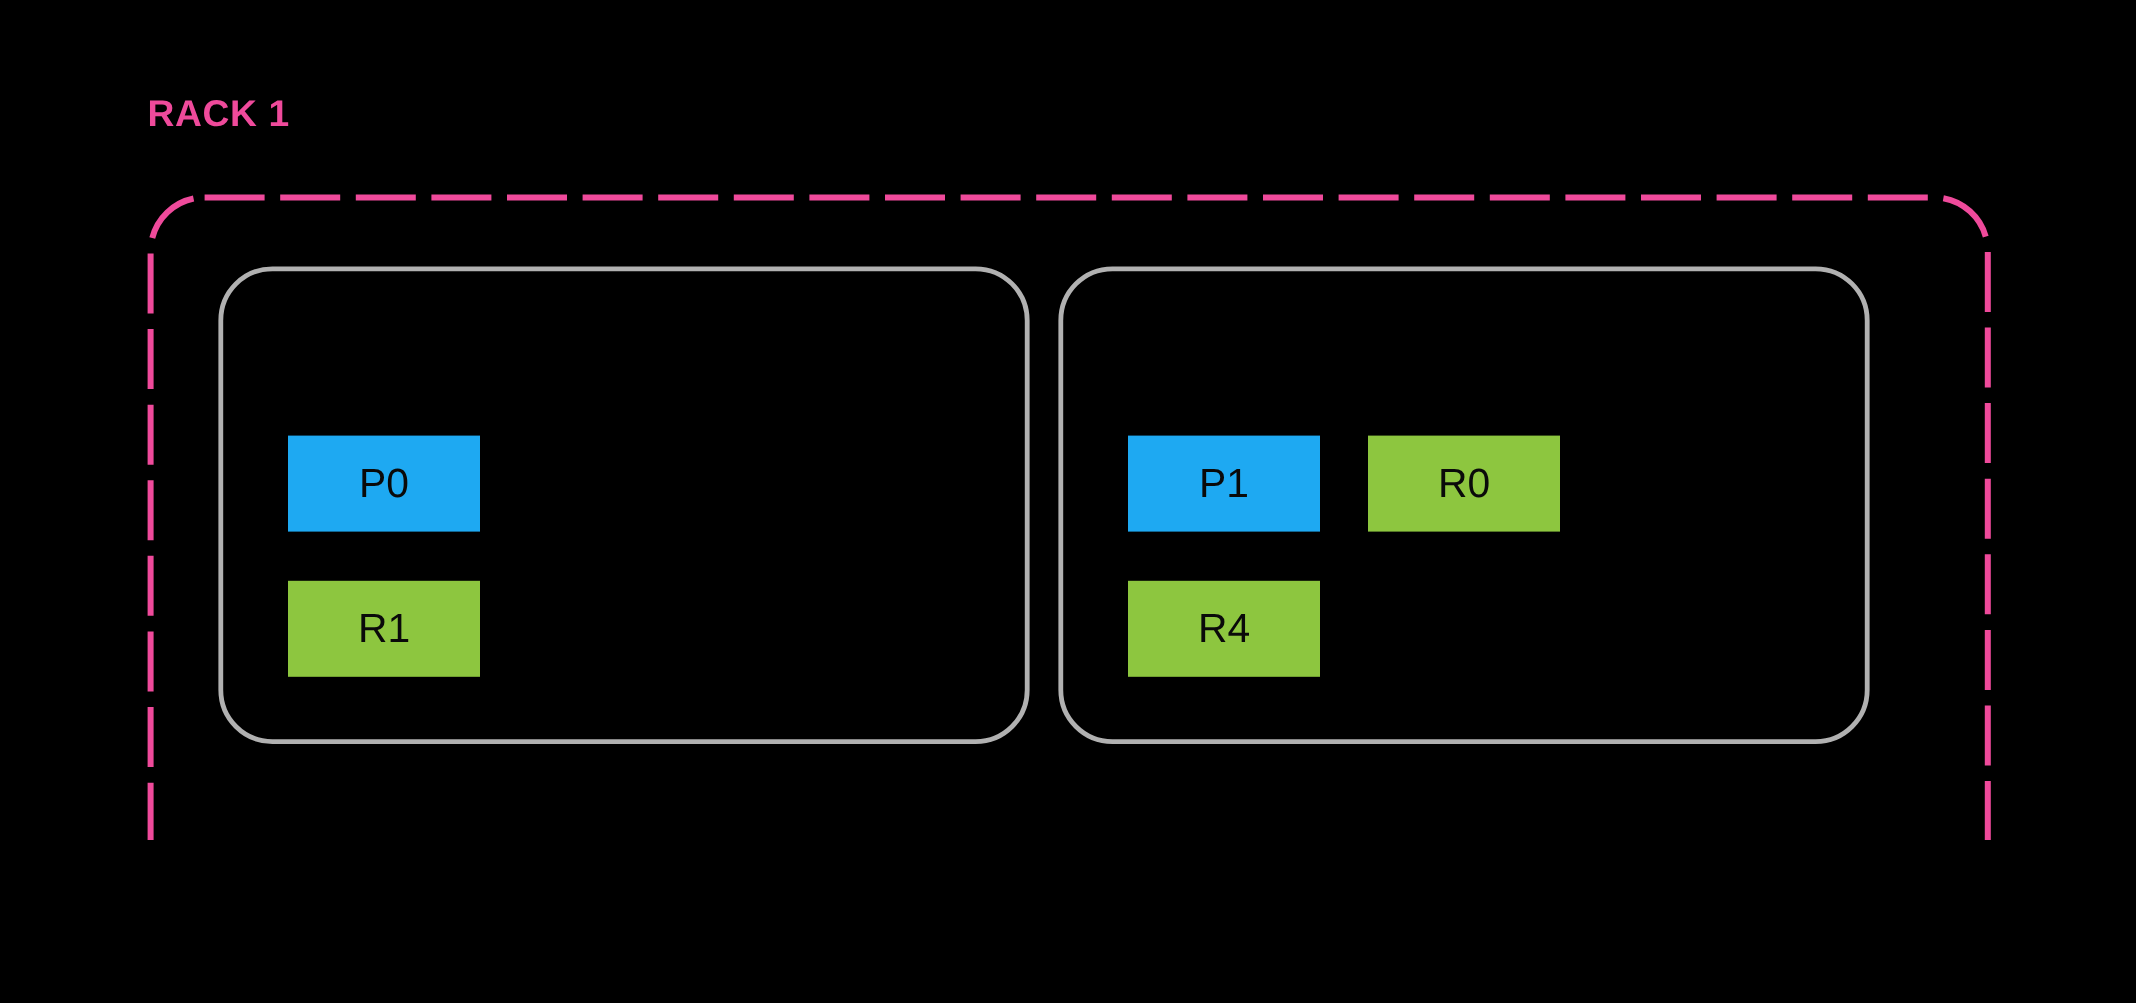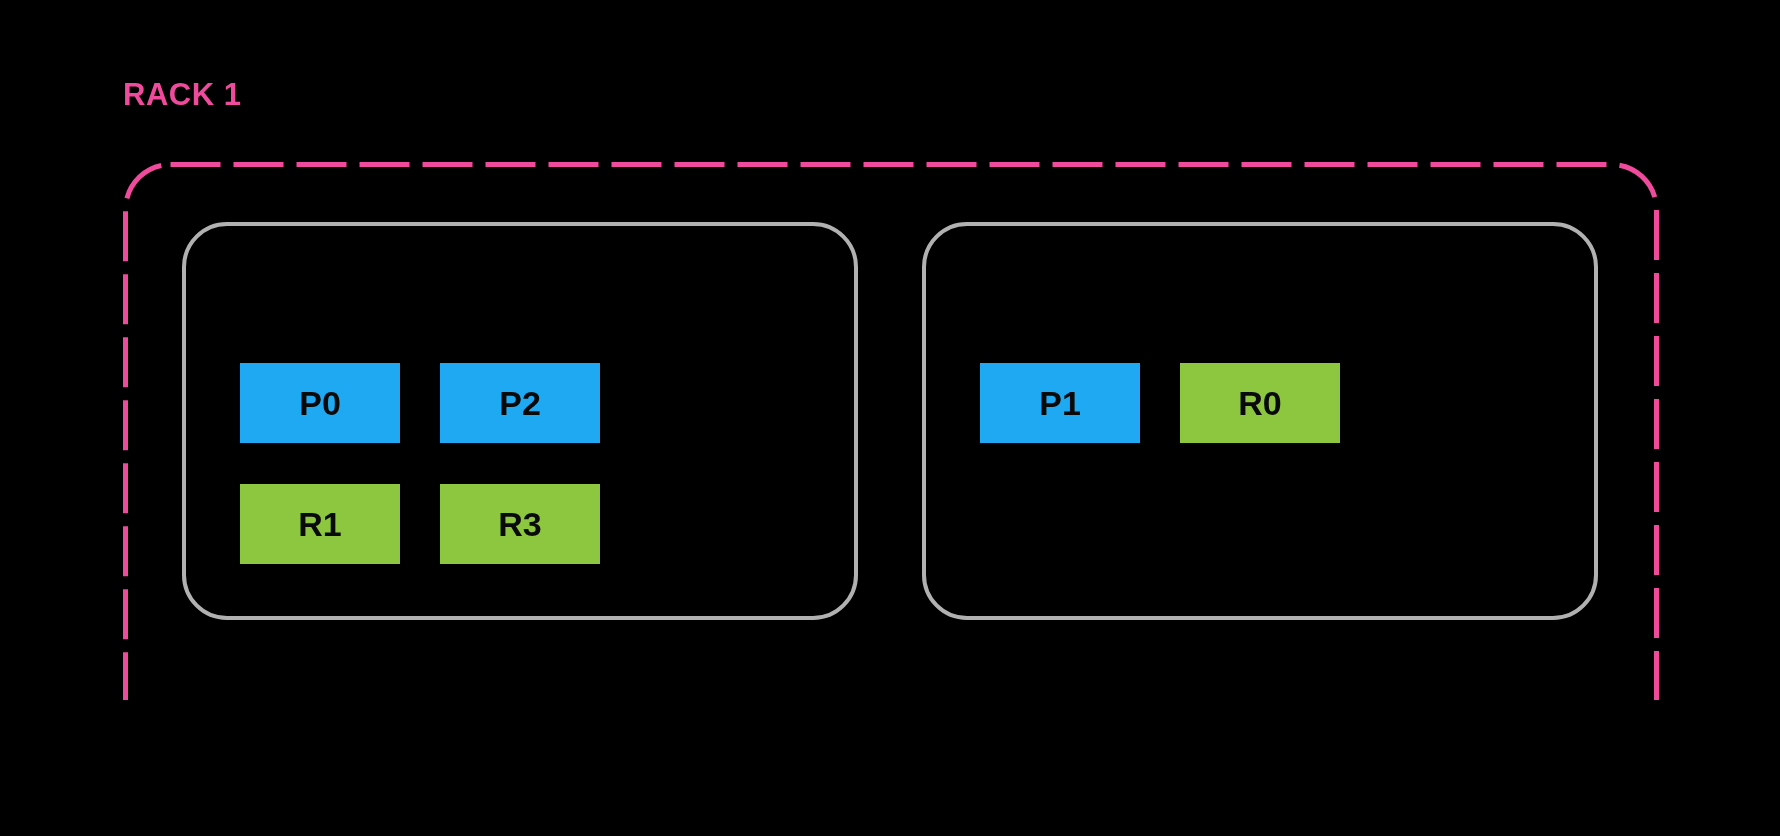--- a/index.html
+++ b/index.html
@@ -44,66 +44,65 @@
     position: absolute;
     top: 222px;
     width: 676px;
     height: 398px;
     border: 4px solid var(--gray, #b1b1b1);
     border-radius: 45px;
     box-sizing: border-box;
     background: transparent;
   }
   .host-a { left: 182px; }
-  .host-b { left: 922px; }
+  .host-b { left: 882px; }
   .row {
     position: absolute;
     left: 54px;
     display: flex;
     gap: 40px;
   }
   .row-1 { top: 137px; }
   .row-2 { top: 258px; }
   .box {
     width: 160px;
     height: 80px;
     display: flex;
     align-items: center;
     justify-content: center;
     font-size: 34px;
-    font-weight: 700;
+    font-weight: 400;
     color: var(--boxtext, #0a0a0a);
   }
   .box.primary { background: var(--blue, #1ea9f2); }
   .box.replica { background: var(--green, #8dc63f); }
 </style>
 </head>
 <body>
 
 <div class="stage">
 
   <div class="rack-label">RACK 1</div>
 
   <svg class="rack-border" viewBox="0 0 1780 836" aria-hidden="true">
     <rect x="125.5" y="164.5" width="1531" height="585" rx="45"></rect>
   </svg>
 
   <div class="host host-a">
     <div class="row row-1">
         <div class="box primary">P0</div>
-        <div class="box primary">P2</div>
       </div>
     <div class="row row-2">
         <div class="box replica">R1</div>
-        <div class="box replica">R3</div>
       </div>
   </div>
 
   <div class="host host-b">
     <div class="row row-1">
         <div class="box primary">P1</div>
         <div class="box replica">R0</div>
       </div>
     <div class="row row-2">
+        <div class="box replica">R4</div>
       </div>
   </div>
 
 </div>
 
 </body></html>

